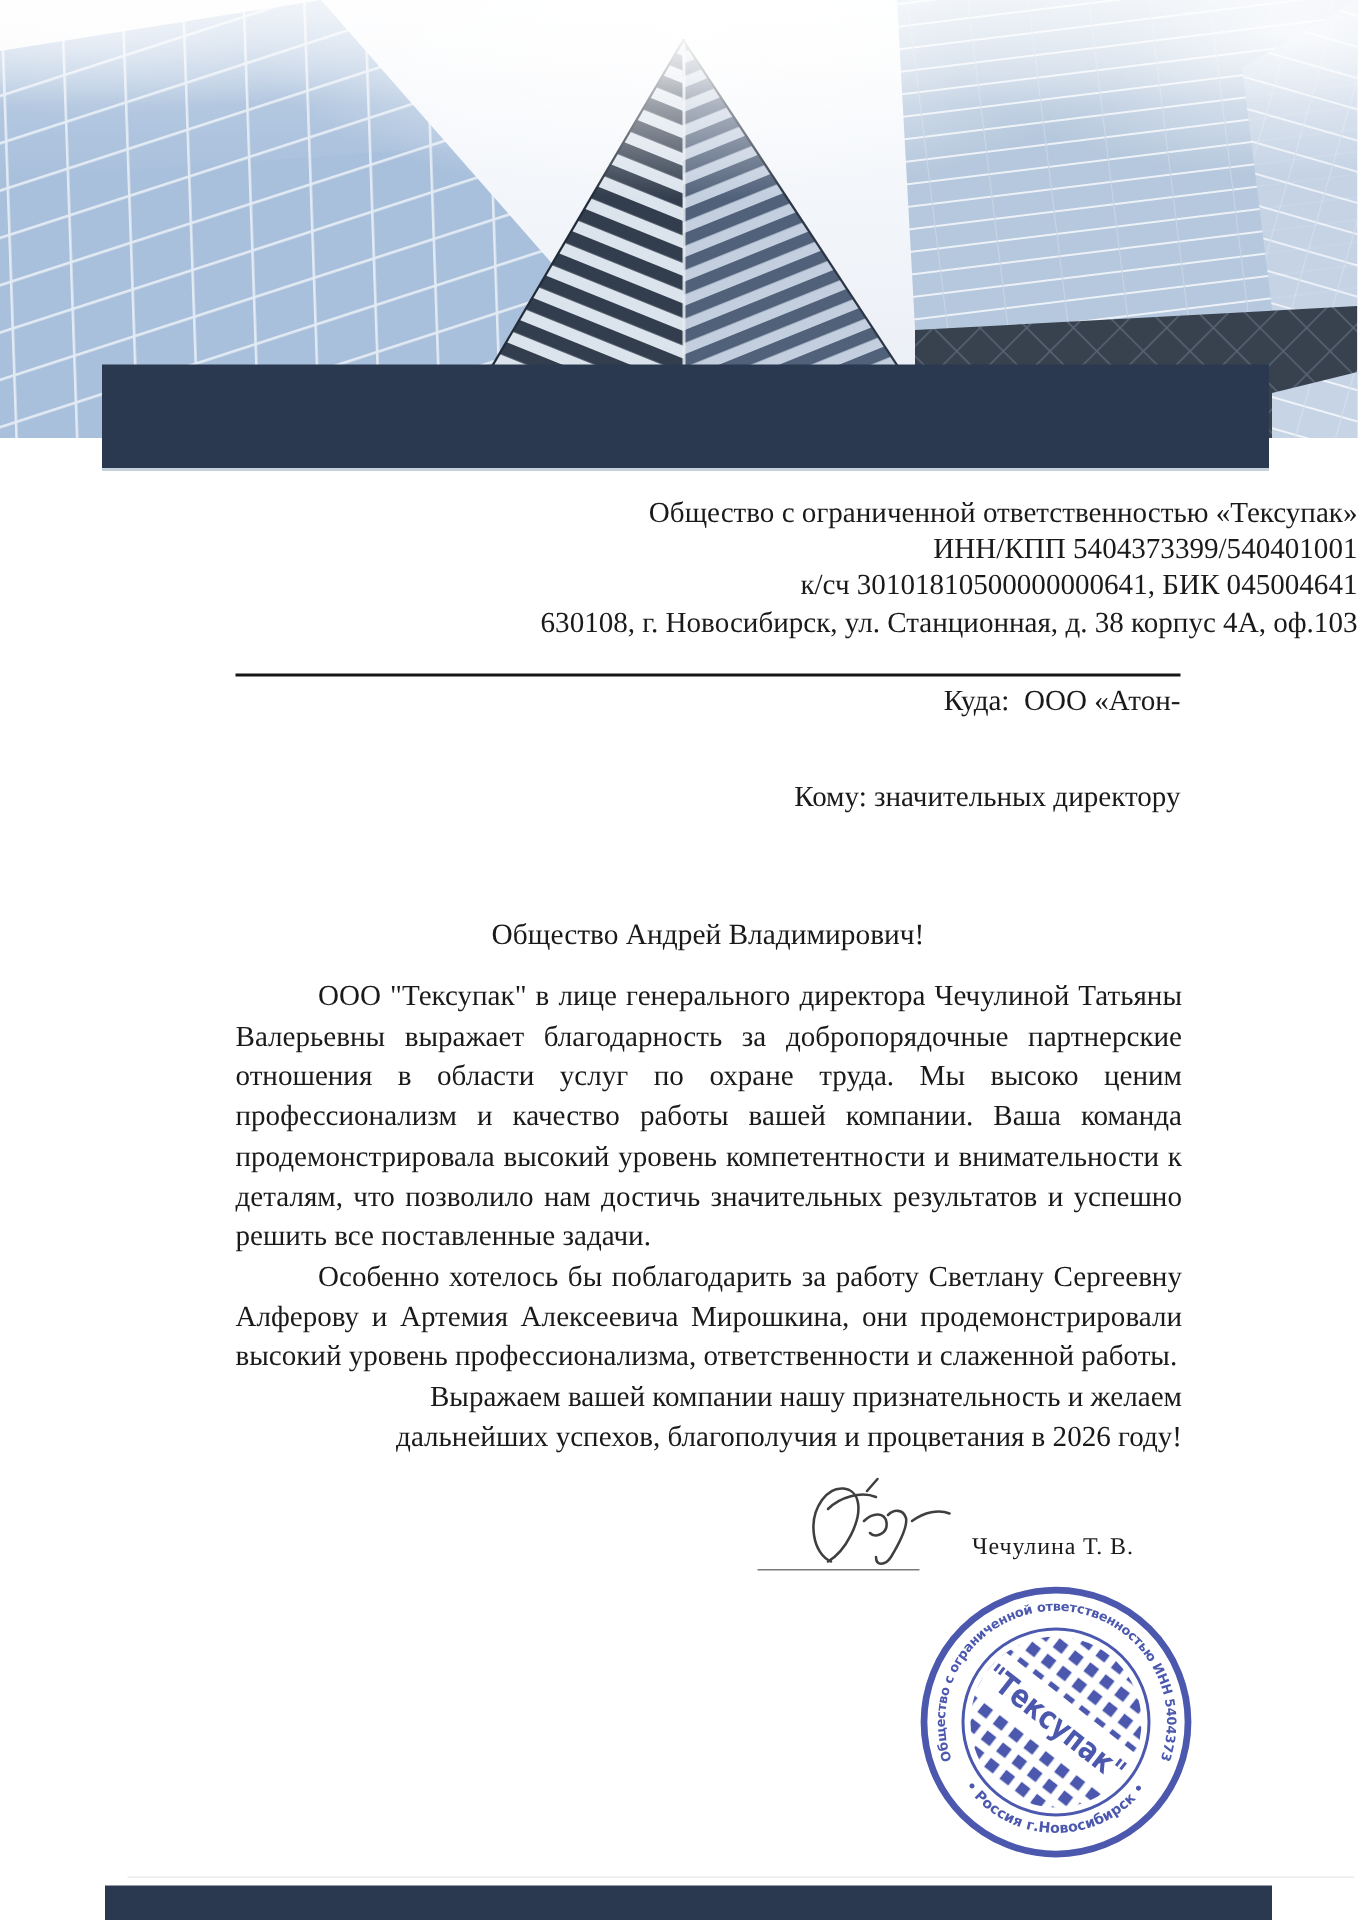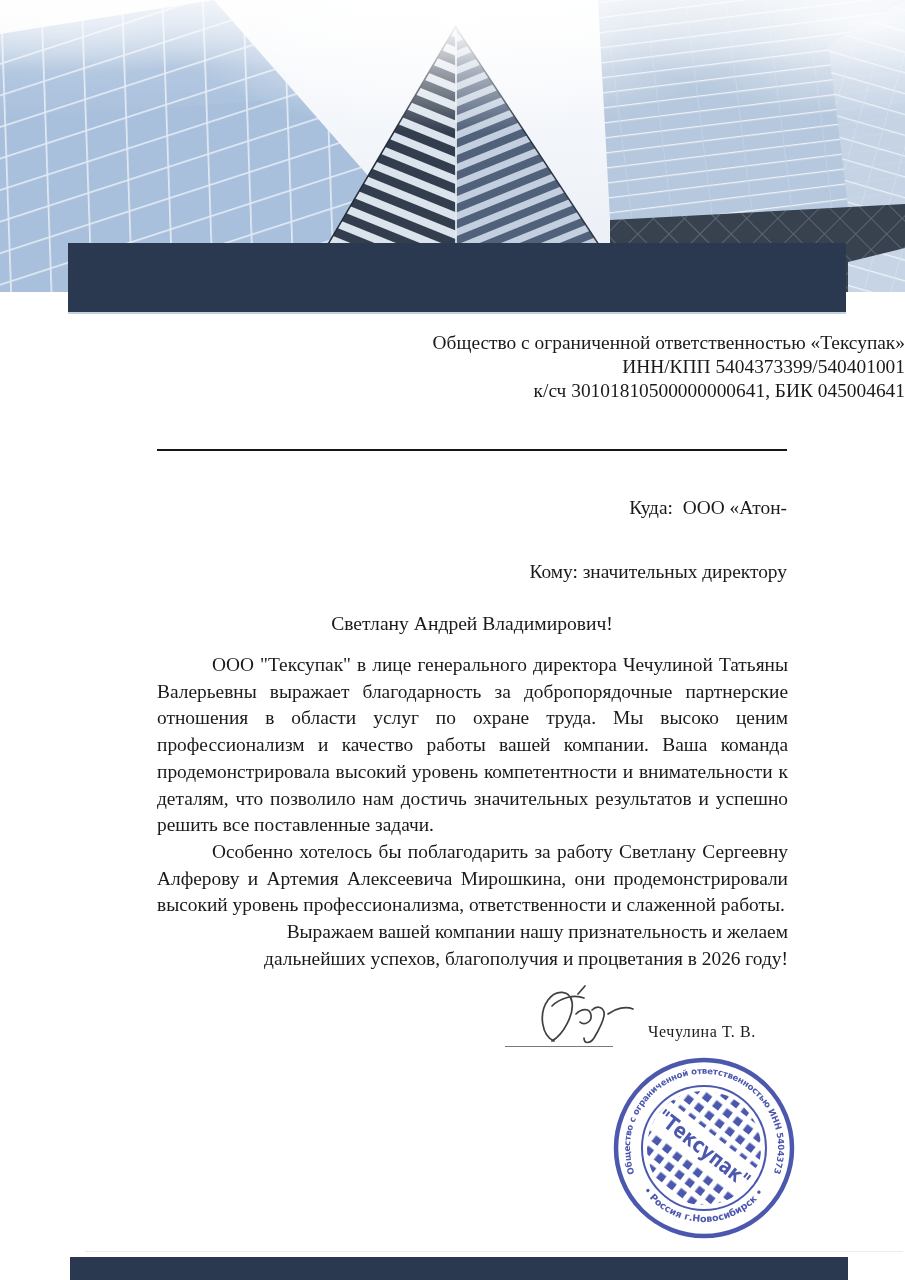--- a/index.html
+++ b/index.html
@@ -13,21 +13,21 @@
     background:#2a3850;box-shadow:0 2px 0 rgba(178,193,210,.75);
   }
   .letterhead{
     position:absolute;left:0;top:331px;width:905px;
     display:flex;flex-direction:column;align-items:flex-end;
     font-size:19.4px;line-height:24.2px;
   }
   .letterhead .lh-line{white-space:pre;}
   .rule{position:absolute;left:157px;top:449px;width:630px;height:0;border-top:2px solid #161616;}
   .recip{position:absolute;right:118px;width:520px;text-align:right;font-size:19.4px;line-height:24.5px;}
-  .recip div{white-space:pre;margin-top:40px;}
+  .recip div{white-space:pre;}
   .recip-to{top:456px;}
   .recip-attn{top:520px;}
   .salutation{position:absolute;left:157px;top:613px;width:630px;text-align:center;font-size:19.6px;}
   .letter-body{position:absolute;left:157px;top:652px;width:631px;font-size:19.4px;line-height:26.7px;text-align:justify;}
   .letter-body p{margin:0;text-indent:55px;}
   .letter-body p.align-left{text-align:right;}
   .sig-underline{position:absolute;left:505px;top:1046px;width:108px;height:0;border-top:1.5px solid #7a7a7a;}
   .sig-svg{position:absolute;left:498px;top:984px;}
   .sig-name{position:absolute;left:648px;top:1023px;font-size:16px;letter-spacing:.6px;white-space:pre;}
   .stamp{position:absolute;left:604px;top:1048px;opacity:.92;}
@@ -103,32 +103,33 @@
     <ellipse cx="60" cy="8" rx="210" ry="70" fill="url(#glow)" opacity="0.5"></ellipse>
     <rect width="905" height="70" fill="url(#haze)" opacity="0.7"></rect>
   </svg>
 
   <div class="band-top"></div>
 
   <div class="letterhead">
     <div class="lh-line">Общество с ограниченной ответственностью «Тексупак»</div>
     <div class="lh-line">ИНН/КПП 5404373399/540401001</div>
     <div class="lh-line">к/сч 30101810500000000641, БИК 045004641</div>
+    <div class="lh-line">630108, г. Новосибирск, ул. Станционная, д. 38 корпус 4А, оф.103</div>
   </div>
 
   <div class="rule"></div>
 
   <div class="recip recip-to" style="position:absolute;top:456px;">
     <div>Куда:  ООО «Атон-</div>
   </div>
   <div class="recip recip-attn" style="position:absolute;top:520px;">
     <div>Кому: значительных директору</div>
   </div>
 
-  <div class="salutation">Светлану Андрей Владимирович!</div>
+  <div class="salutation">Общество Андрей Владимирович!</div>
 
   <div class="letter-body">
     <p>ООО "Тексупак" в лице генерального директора Чечулиной Татьяны Валерьевны выражает благодарность за добропорядочные партнерские отношения в области услуг по охране труда. Мы высоко ценим профессионализм и качество работы вашей компании. Ваша команда продемонстрировала высокий уровень компетентности и внимательности к деталям, что позволило нам достичь значительных результатов и успешно решить все поставленные задачи.</p>
     <p>Особенно хотелось бы поблагодарить за работу Светлану Сергеевну Алферову и Артемия Алексеевича Мирошкина, они продемонстрировали высокий уровень профессионализма, ответственности и слаженной работы.</p>
     <p class="align-left">Выражаем вашей компании нашу признательность и желаем дальнейших успехов, благополучия и процветания в 2026 году!</p>
   </div>
 
   <svg class="sig-svg" width="150" height="66" viewBox="0 0 150 66">
     <g fill="none" stroke="#3f3f3f" stroke-width="1.7" stroke-linecap="round">
       <path d="M56,57 C44,52 40,30 50,16 C58,5 72,6 74,18 C76,30 66,50 54,57"></path>

